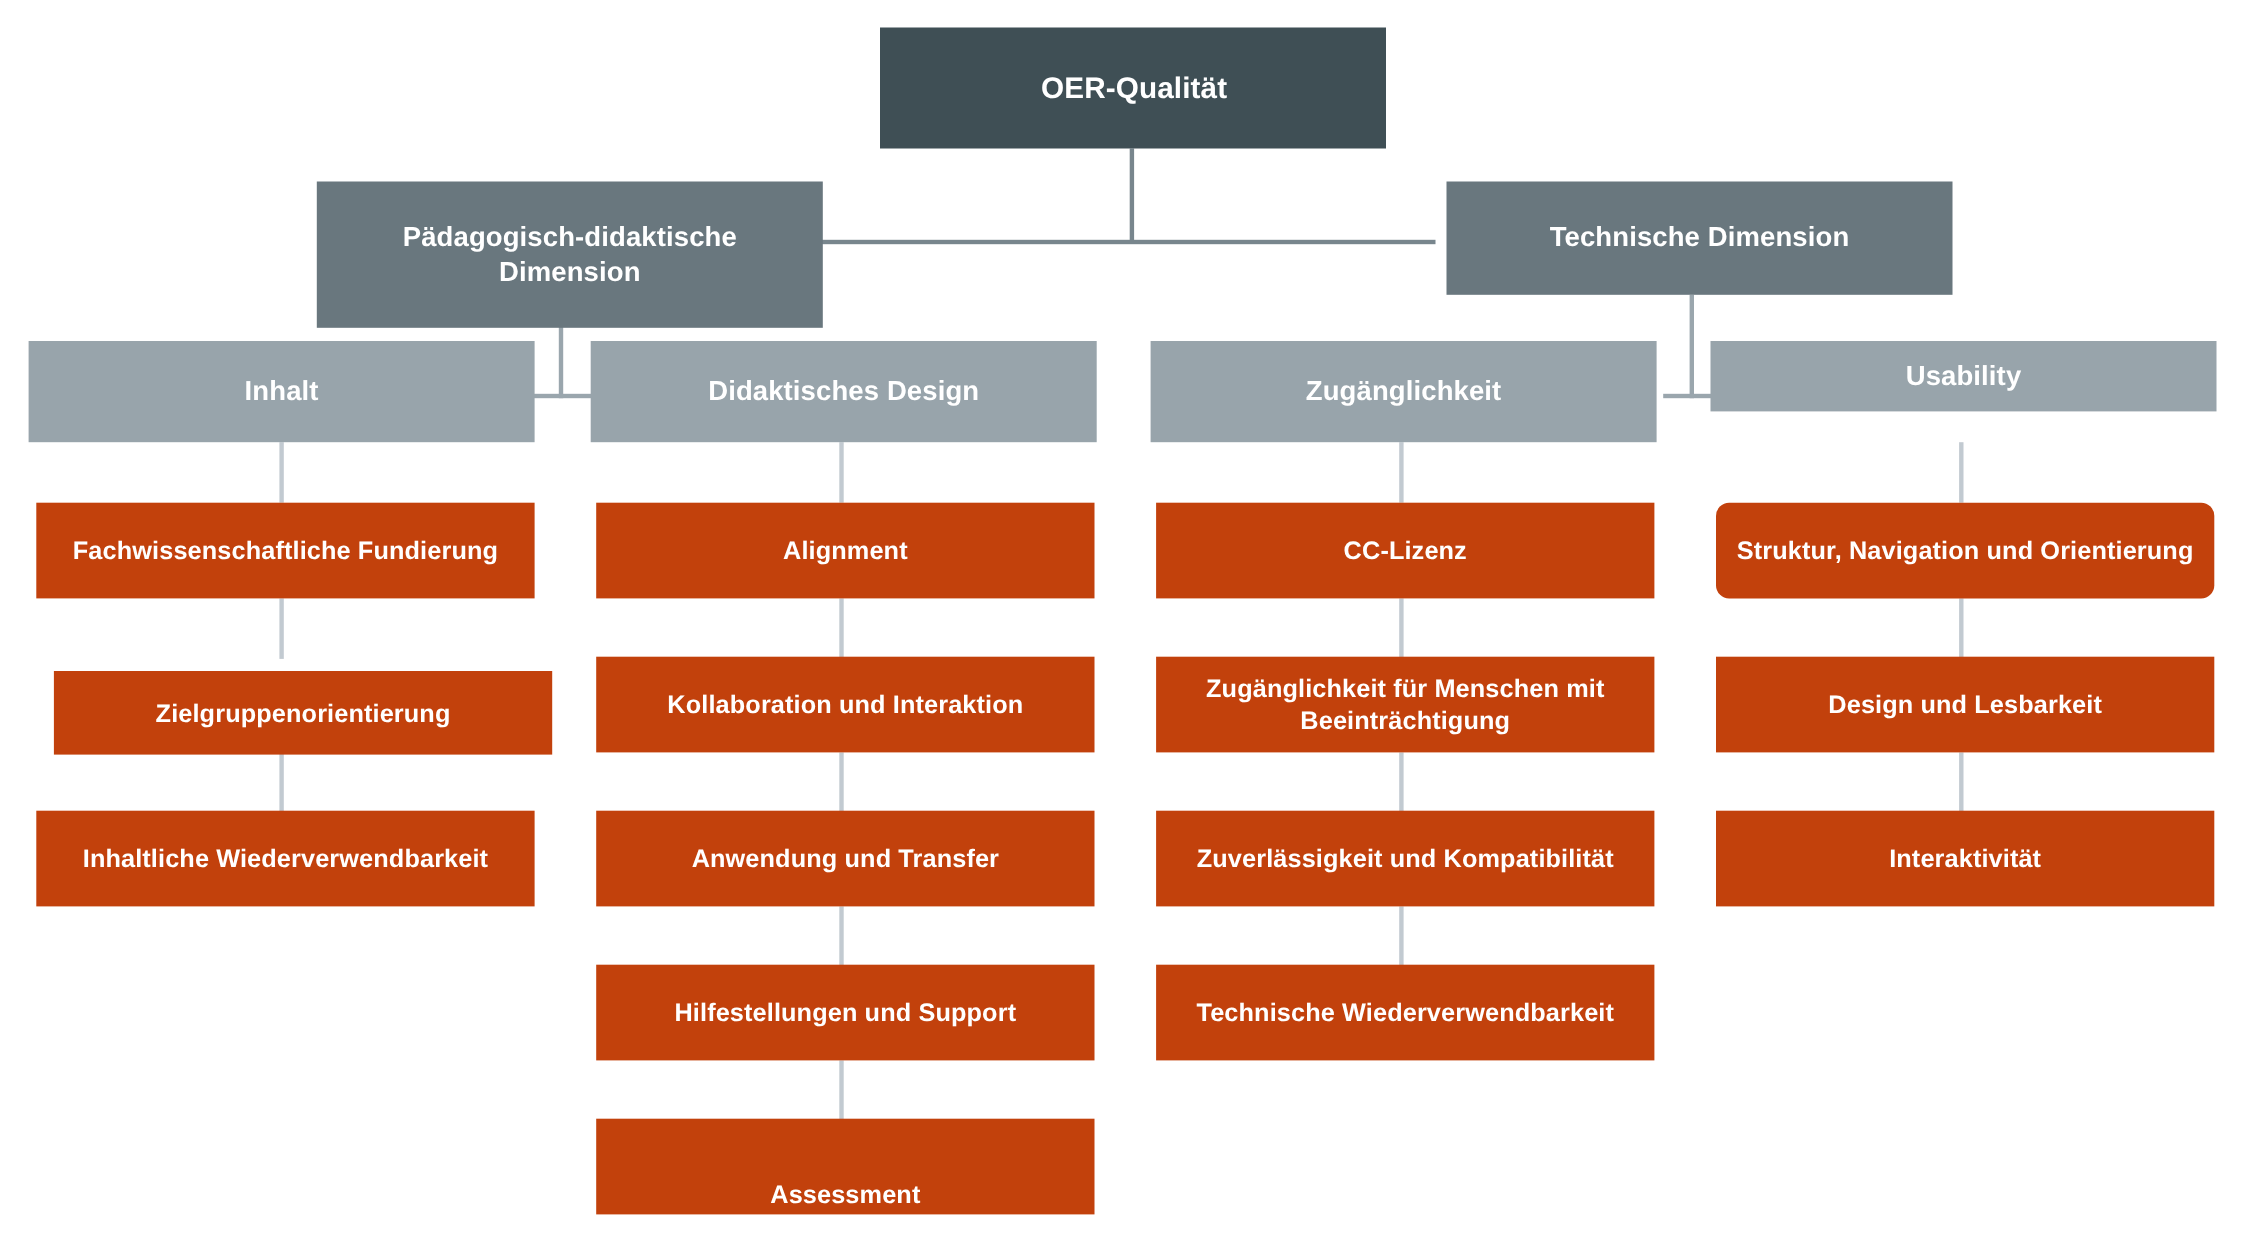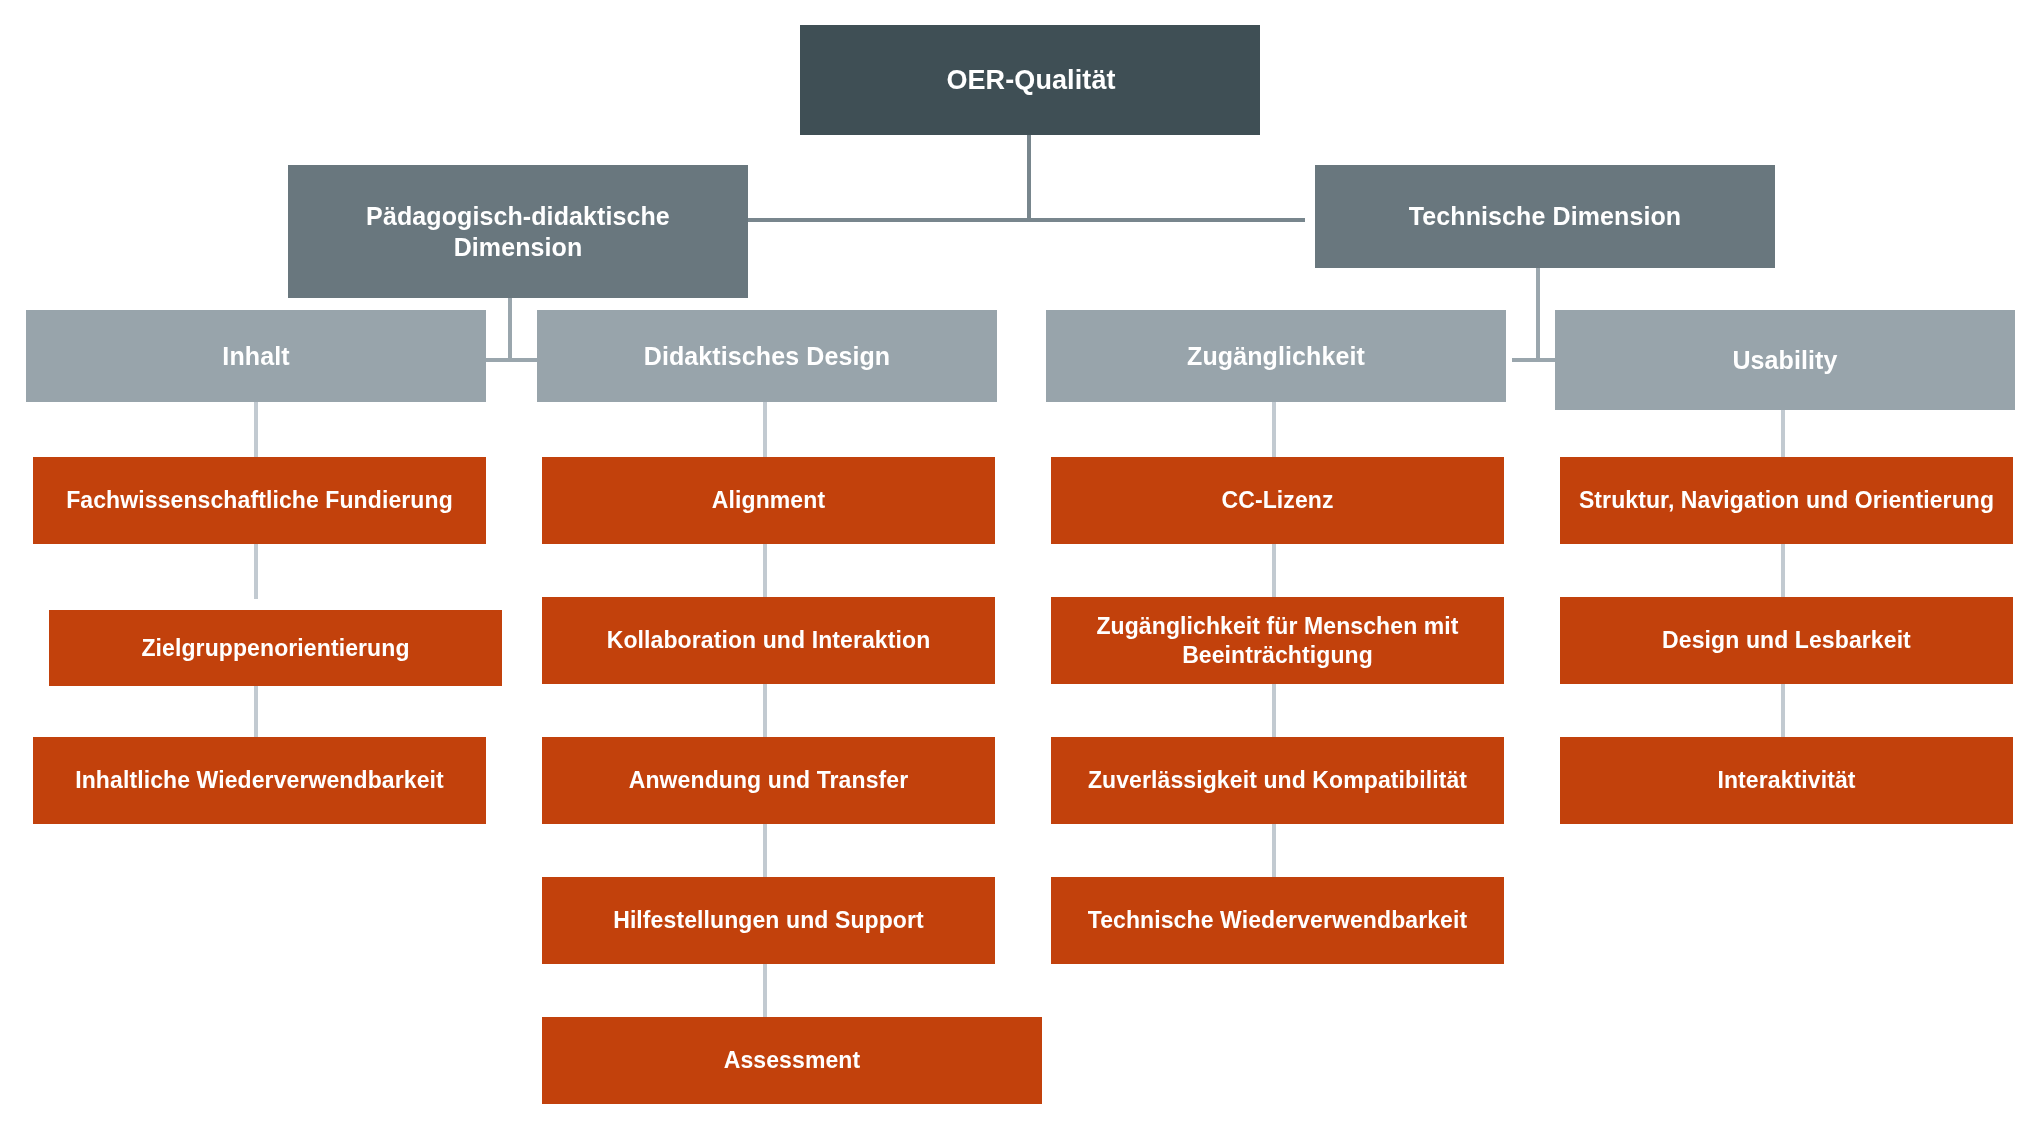--- a/index.html
+++ b/index.html
@@ -117,21 +117,21 @@
   </div>
 
   <div class="node lvl-cat" style="left:537px; top:310px; width:460px; height:92px;">
     <span>Didaktisches Design</span>
   </div>
 
   <div class="node lvl-cat" style="left:1046px; top:310px; width:460px; height:92px;">
     <span>Zugänglichkeit</span>
   </div>
 
-  <div class="node lvl-cat" style="left:1555px; top:310px; width:460px; height:100px;">
+  <div class="node lvl-cat" style="left:1555px; top:310px; width:460px; height:64px;">
     <span>Usability</span>
   </div>
 
   <div class="node lvl-leaf" style="left:33px; top:457px; width:453px; height:87px;">
     <span>Fachwissenschaftliche Fundierung</span>
   </div>
   <div class="node lvl-leaf" style="left:33px; top:610px; width:453px; height:76px;margin-left:16px;">
     <span>Zielgruppenorientierung</span>
   </div>
   <div class="node lvl-leaf" style="left:33px; top:737px; width:453px; height:87px;">
@@ -143,38 +143,38 @@
   </div>
   <div class="node lvl-leaf" style="left:542px; top:597px; width:453px; height:87px;">
     <span>Kollaboration und Interaktion</span>
   </div>
   <div class="node lvl-leaf" style="left:542px; top:737px; width:453px; height:87px;">
     <span>Anwendung und Transfer</span>
   </div>
   <div class="node lvl-leaf" style="left:542px; top:877px; width:453px; height:87px;">
     <span>Hilfestellungen und Support</span>
   </div>
-  <div class="node lvl-leaf" style="left:542px; top:1017px; width:500px; height:87px;">
+  <div class="node lvl-leaf" style="left:542px; top:1017px; width:453px; height:87px;align-items:flex-end;">
     <span>Assessment</span>
   </div>
 
   <div class="node lvl-leaf" style="left:1051px; top:457px; width:453px; height:87px;">
     <span>CC-Lizenz</span>
   </div>
   <div class="node lvl-leaf" style="left:1051px; top:597px; width:453px; height:87px;">
     <span>Zugänglichkeit für Menschen mit Beeinträchtigung</span>
   </div>
   <div class="node lvl-leaf" style="left:1051px; top:737px; width:453px; height:87px;">
     <span>Zuverlässigkeit und Kompatibilität</span>
   </div>
   <div class="node lvl-leaf" style="left:1051px; top:877px; width:453px; height:87px;">
     <span>Technische Wiederverwendbarkeit</span>
   </div>
 
-  <div class="node lvl-leaf" style="left:1560px; top:457px; width:453px; height:87px;">
+  <div class="node lvl-leaf" style="left:1560px; top:457px; width:453px; height:87px;border-radius:12px;">
     <span>Struktur, Navigation und Orientierung</span>
   </div>
   <div class="node lvl-leaf" style="left:1560px; top:597px; width:453px; height:87px;">
     <span>Design und Lesbarkeit</span>
   </div>
   <div class="node lvl-leaf" style="left:1560px; top:737px; width:453px; height:87px;">
     <span>Interaktivität</span>
   </div>
 
 </div>

